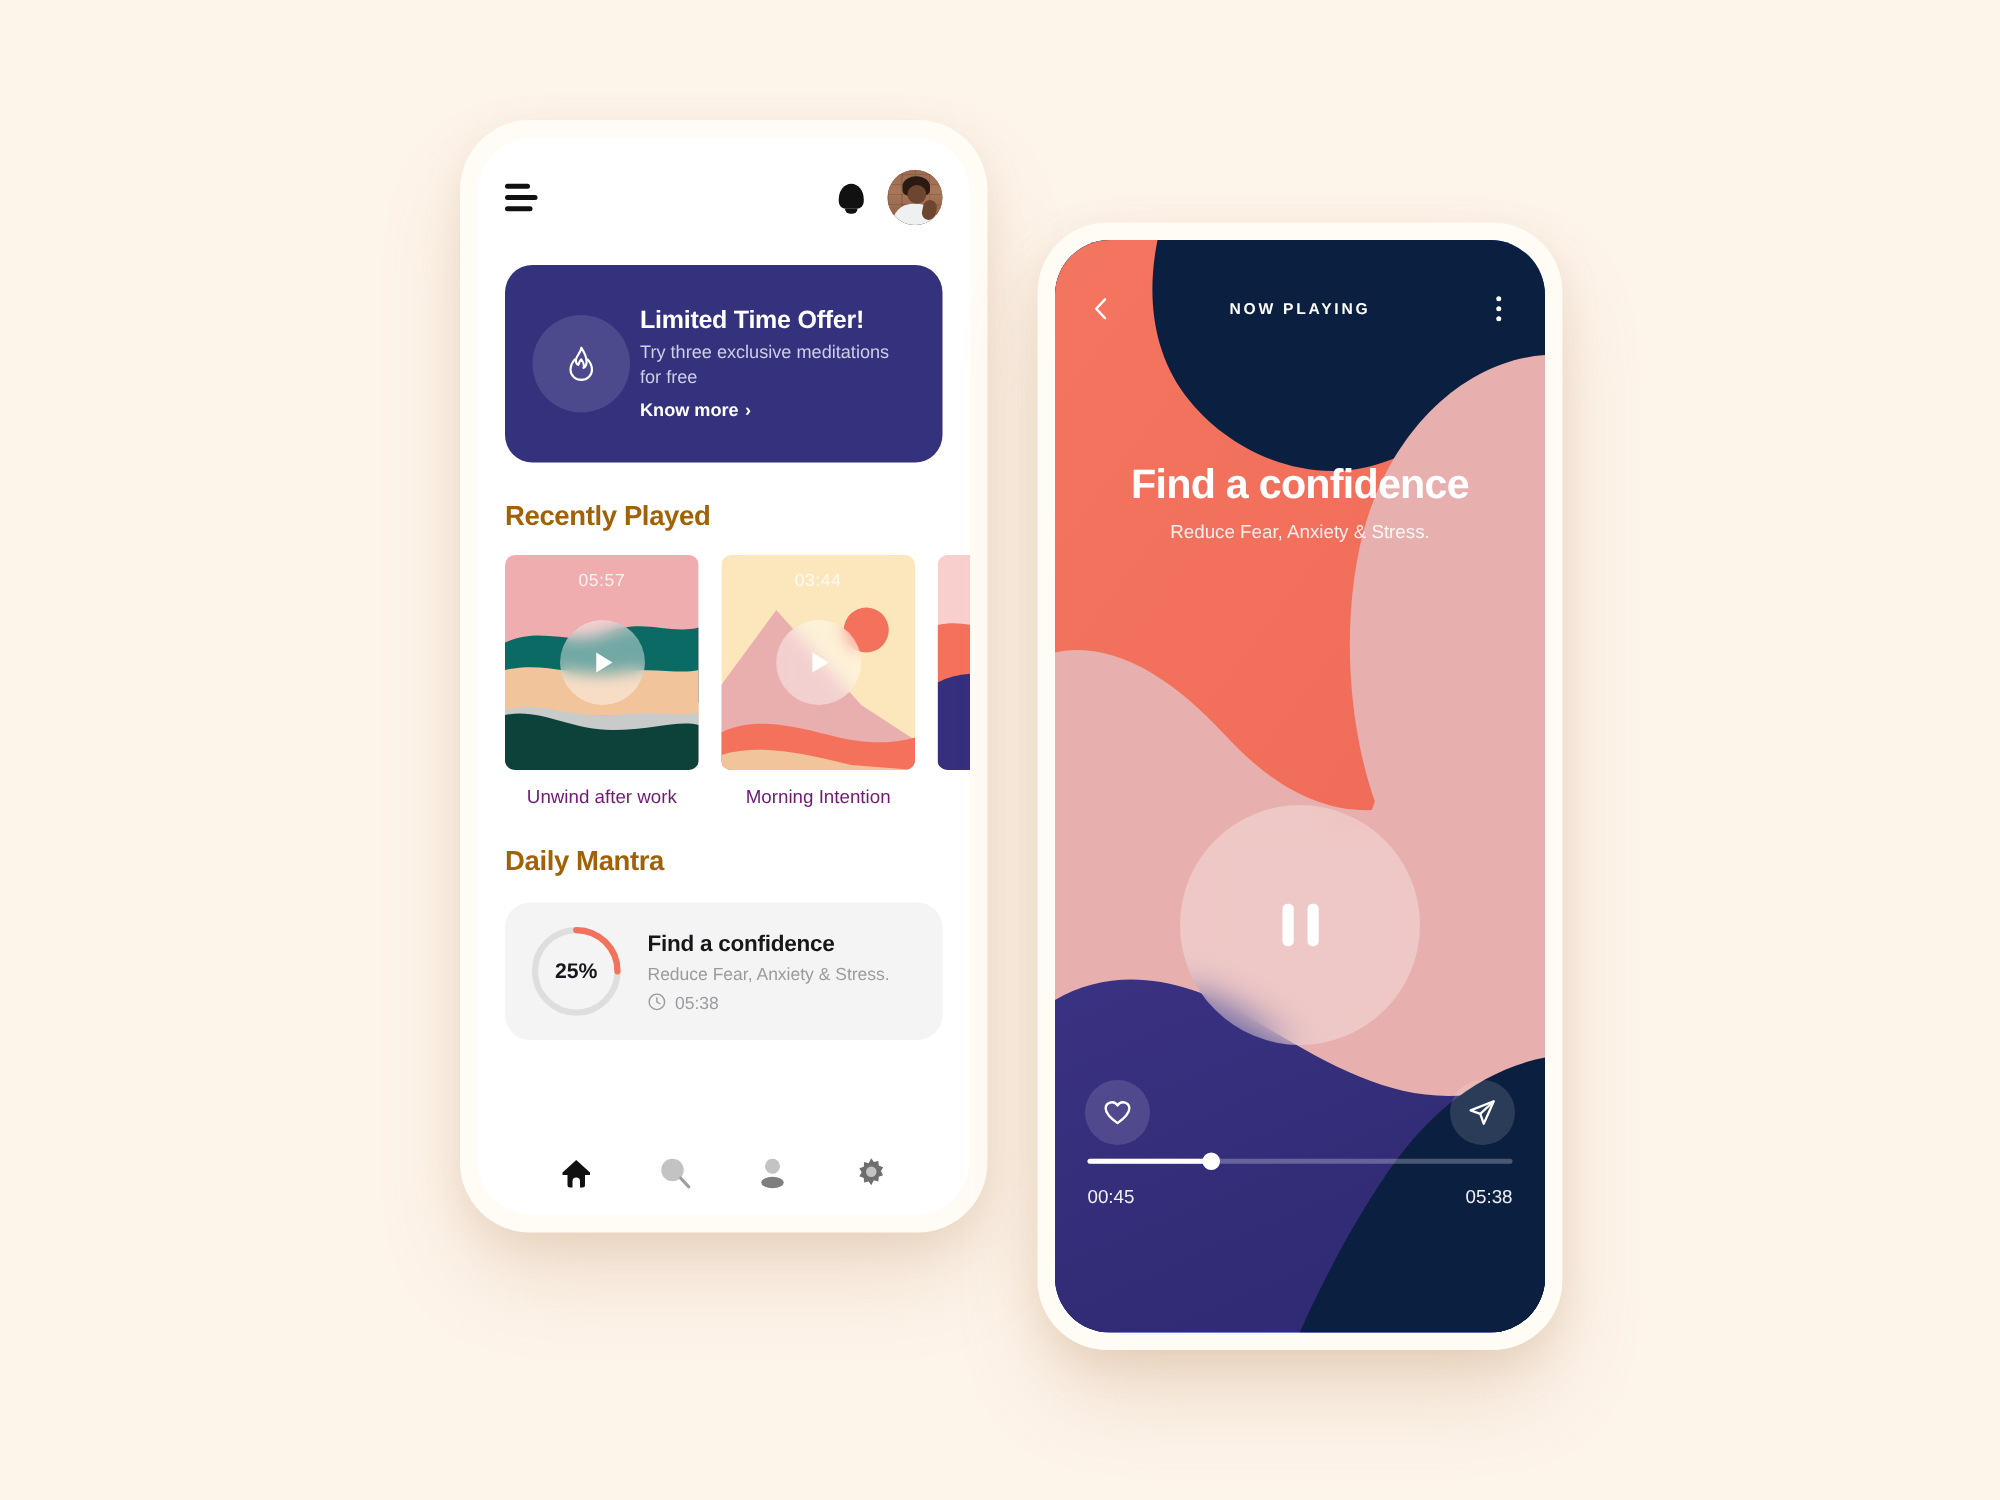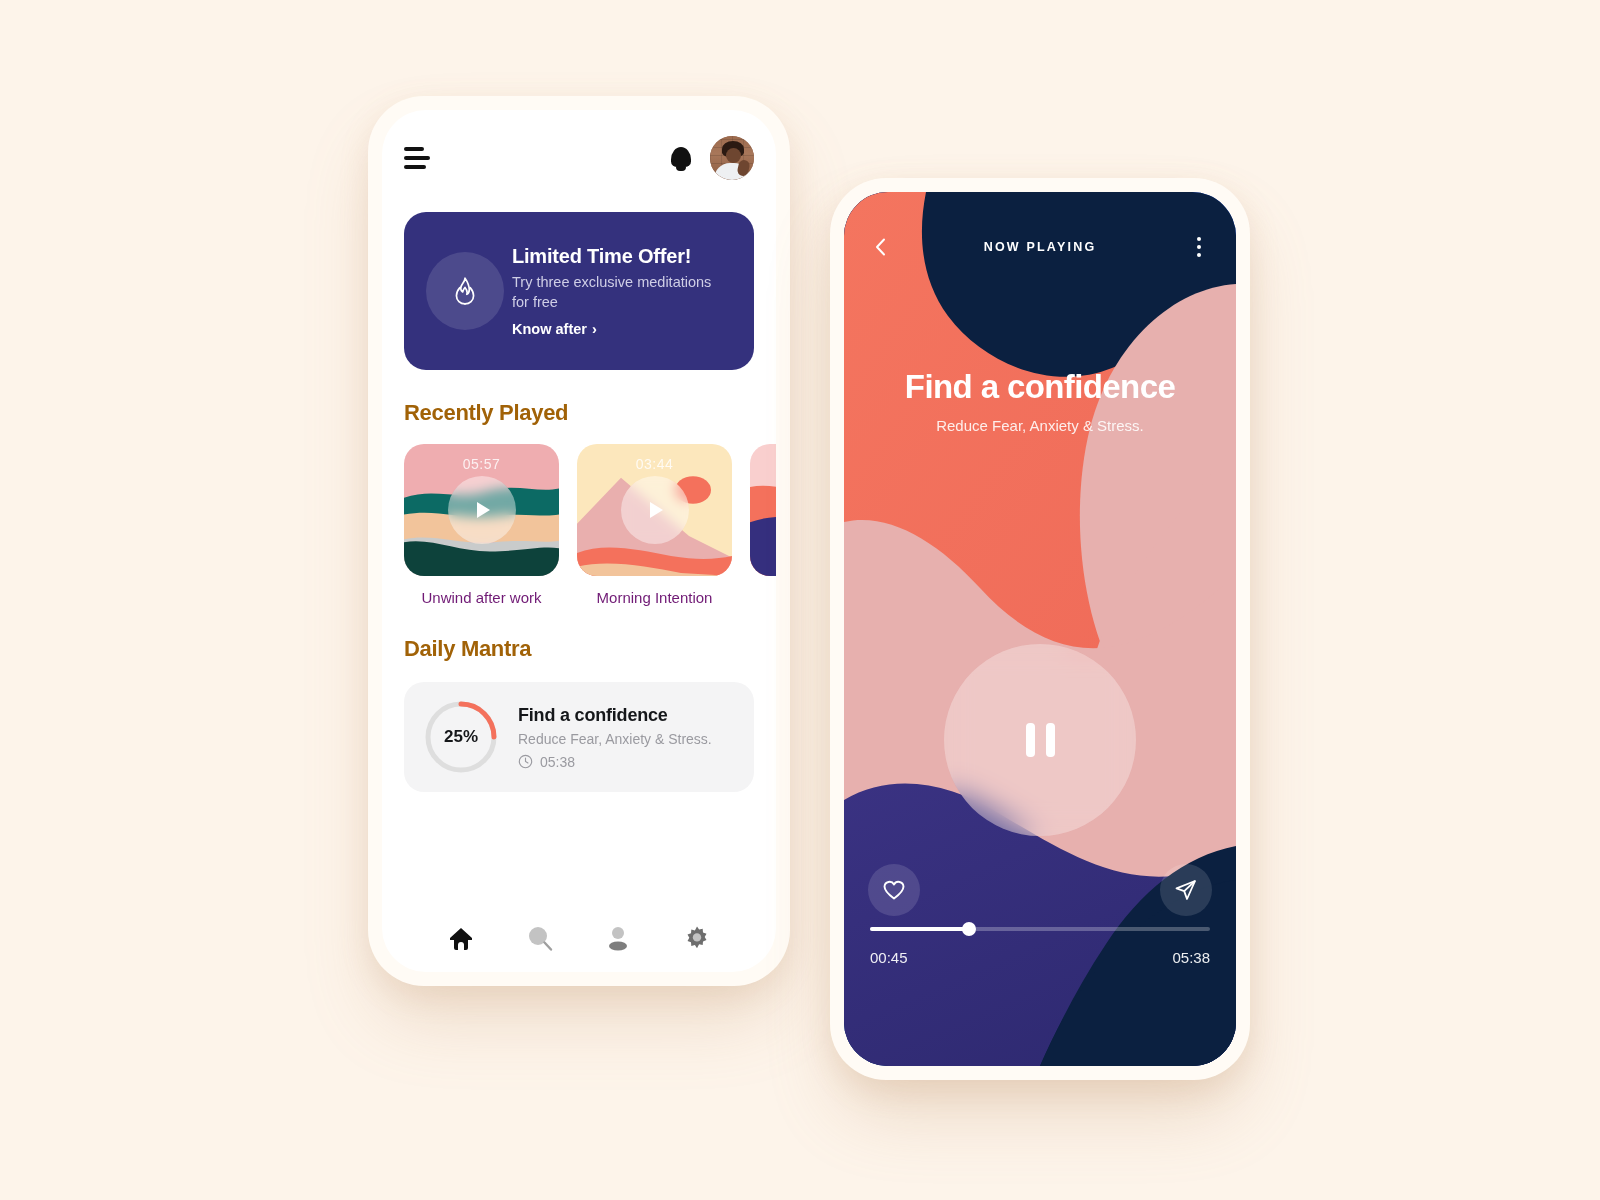--- a/index.html
+++ b/index.html
@@ -136,22 +136,22 @@
 
   
   .rp-scroll {
     margin-top:18px;
     padding-left:22px;
     display:flex; gap:18px;
     overflow:hidden;
   }
   .rp-item { flex:0 0 auto; }
   .rp-thumb {
-    width:155px; height:132px;
-    border-radius:20px;
+    width:155px; height:172px;
+    border-radius:8px;
     position:relative; overflow:hidden;
     cursor:pointer;
   }
   .rp-thumb svg { position:absolute; inset:0; width:100%; height:100%; }
   .rp-time {
     position:absolute; top:12px; left:0; right:0;
     text-align:center; color:rgba(255,255,255,0.82);
     font-size:14px; font-weight:500; letter-spacing:.5px;
     z-index:3;
   }
@@ -315,21 +315,21 @@
         <svg class="flame" viewBox="0 0 24 28" fill="none">
           <path d="M12 2c0 4-4 5.5-4 9.5 0 1.6.8 2.8 1.8 3.4.4-1.8 1.3-3.2 2.2-4.2 1.1 1.3 2 3 2 4.8 0 .6-.1 1.1-.3 1.6 1.2-.7 2.3-2.3 2.3-4.3C16 8 14 5 12 2z" stroke="#fff" stroke-width="1.6" stroke-linejoin="round"></path>
           <path d="M12 26c4.4 0 8-3.2 8-7.6 0-3-1.4-5.6-3.2-7.6" stroke="#fff" stroke-width="1.6" stroke-linecap="round"></path>
           <path d="M12 26c-4.4 0-8-3.2-8-7.6 0-3 1.4-5.6 3.2-7.6" stroke="#fff" stroke-width="1.6" stroke-linecap="round"></path>
         </svg>
       </div>
       <div class="promo-text">
         <div class="promo-title">Limited Time Offer!</div>
         <div class="promo-sub">Try three exclusive meditations for free</div>
         <div class="promo-link">
-          <span>Know after</span>
+          <span>Know more</span>
           <span>›</span>
         </div>
       </div>
     </div>
 
     <div class="section-title">Recently Played</div>
 
     <div class="rp-scroll">
 
       <div class="rp-item">

